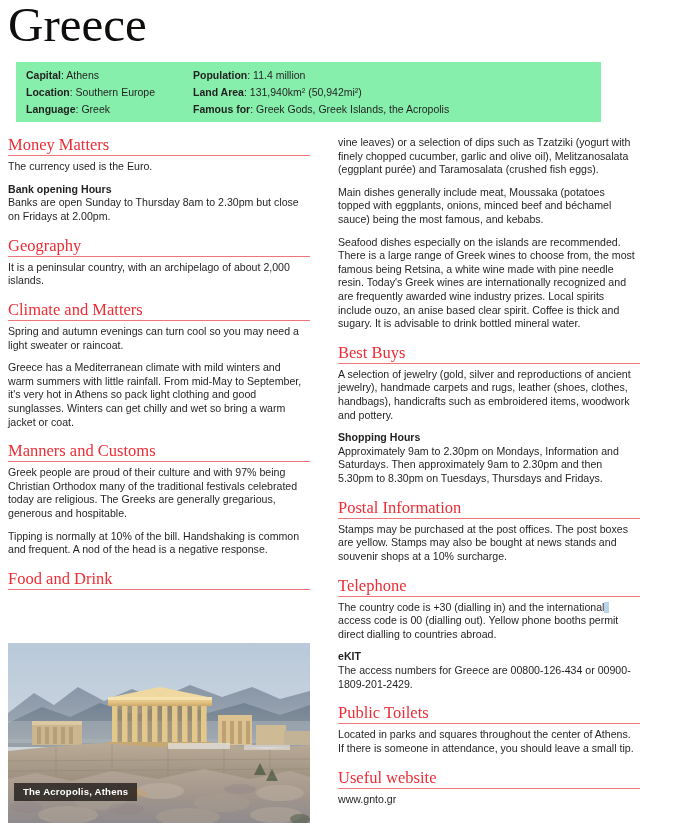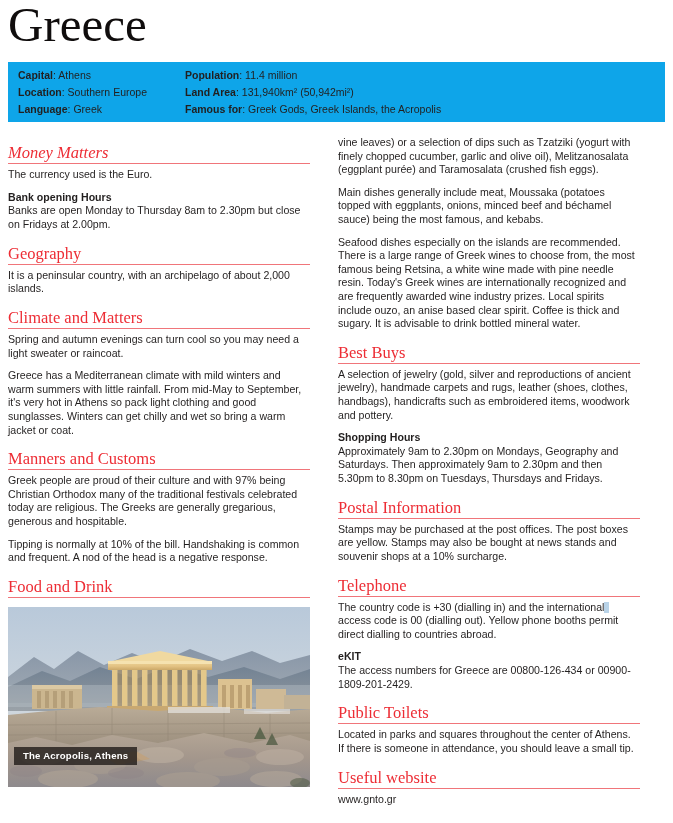--- a/index.html
+++ b/index.html
@@ -25,25 +25,25 @@
     font-size: 49px;
     font-weight: 400;
     letter-spacing: 0px;
     color: #100d0d;
     line-height: 1.2;
   }
 
   
   #fact-box {
     position: absolute;
-    left: 8px;
+    left: 16px;
     top: 62px;
-    width: 657px;
+    width: 585px;
     height: 60px;
-    background: #0ea5e9;
+    background: #86efac;
   }
   .fact-col {
     position: absolute;
     top: 5px;
   }
   .fact-col.left  { left: 10px; }
   .fact-col.right { left: 177px; }
   .fact-row {
     font-size: 10.5px;
     line-height: 17px;
@@ -70,21 +70,21 @@
   .sec-heading {
     font-family: "Liberation Serif", serif;
     font-size: 16.5px;
     font-weight: 400;
     color: #ed2d35;
     line-height: 1.1;
     padding-bottom: 1px;
     margin: 0 0 4px 0;
     border-bottom: 1.3px solid #f0757a;
   }
-  .sec-heading.tight { margin-top: 8px; font-style: italic; }
+  .sec-heading.tight { margin-top: 0; }
 
   p.body {
     font-size: 10.6px;
     line-height: 13.6px;
     margin: 0 4px 9px 0;
     color: #221f1f;
   }
   p.body:last-child { margin-bottom: 0; }
   p.sub-title {
     font-size: 10.6px;
@@ -101,21 +101,21 @@
     vertical-align: -2px;
   }
 
   
   .gap-top { margin-top: 13px; }
 
   
   #photo {
     position: absolute;
     left: 8px;
-    top: 607px;
+    top: 643px;
     width: 302px;
     height: 180px;
     overflow: hidden;
   }
   #photo svg { display: block; }
   #photo-caption {
     position: absolute;
     left: 6px;
     bottom: 22px;
     background: rgba(35,30,28,0.82);
@@ -157,21 +157,21 @@
     </div>
   </div>
 </div>
 
 <div class="column" id="col-left">
 
   <div class="section">
     <div class="sec-heading tight">Money Matters</div>
     <p class="body">The currency used is the Euro.</p>
     <p class="sub-title">Bank opening Hours</p>
-    <p class="body">Banks are open Monday to Thursday 8am to 2.30pm but close on Fridays at 2.00pm.</p>
+    <p class="body">Banks are open Sunday to Thursday 8am to 2.30pm but close on Fridays at 2.00pm.</p>
   </div>
 
   <div class="section gap-top">
     <div class="sec-heading">Geography</div>
     <p class="body">It is a peninsular country, with an archipelago of about 2,000 islands.</p>
   </div>
 
   <div class="section gap-top">
     <div class="sec-heading">Climate and Matters</div>
     <p class="body">Spring and autumn evenings can turn cool so you may need a light sweater or raincoat.</p>
@@ -195,21 +195,21 @@
   <div class="section">
     <p class="body">vine leaves) or a selection of dips such as Tzatziki (yogurt with finely chopped cucumber, garlic and olive oil), Melitzanosalata (eggplant purée) and Taramosalata (crushed fish eggs).</p>
     <p class="body">Main dishes generally include meat, Moussaka (potatoes topped with eggplants, onions, minced beef and béchamel sauce) being the most famous, and kebabs.</p>
     <p class="body">Seafood dishes especially on the islands are recommended. There is a large range of Greek wines to choose from, the most famous being Retsina, a white wine made with pine needle resin. Today's Greek wines are internationally recognized and are frequently awarded wine industry prizes. Local spirits include ouzo, an anise based clear spirit. Coffee is thick and sugary. It is advisable to drink bottled mineral water.</p>
   </div>
 
   <div class="section gap-top">
     <div class="sec-heading">Best Buys</div>
     <p class="body">A selection of jewelry (gold, silver and reproductions of ancient jewelry), handmade carpets and rugs, leather (shoes, clothes, handbags), handicrafts such as embroidered items, woodwork and pottery.</p>
     <p class="sub-title">Shopping Hours</p>
-    <p class="body">Approximately 9am to 2.30pm on Mondays, Geography and Saturdays. Then approximately 9am to 2.30pm and then 5.30pm to 8.30pm on Tuesdays, Thursdays and Fridays.</p>
+    <p class="body">Approximately 9am to 2.30pm on Mondays, Information and Saturdays. Then approximately 9am to 2.30pm and then 5.30pm to 8.30pm on Tuesdays, Thursdays and Fridays.</p>
   </div>
 
   <div class="section gap-top">
     <div class="sec-heading">Postal Information</div>
     <p class="body">Stamps may be purchased at the post offices. The post boxes are yellow. Stamps may also be bought at news stands and souvenir shops at a 10% surcharge.</p>
   </div>
 
   <div class="section gap-top">
     <div class="sec-heading">Telephone</div>
     <p class="body"><span>The country code is +30 (dialling in) and the international</span><span class="selection-caret"></span> <span>access code is 00 (dialling out). Yellow phone booths permit direct dialling to countries abroad.</span></p>

